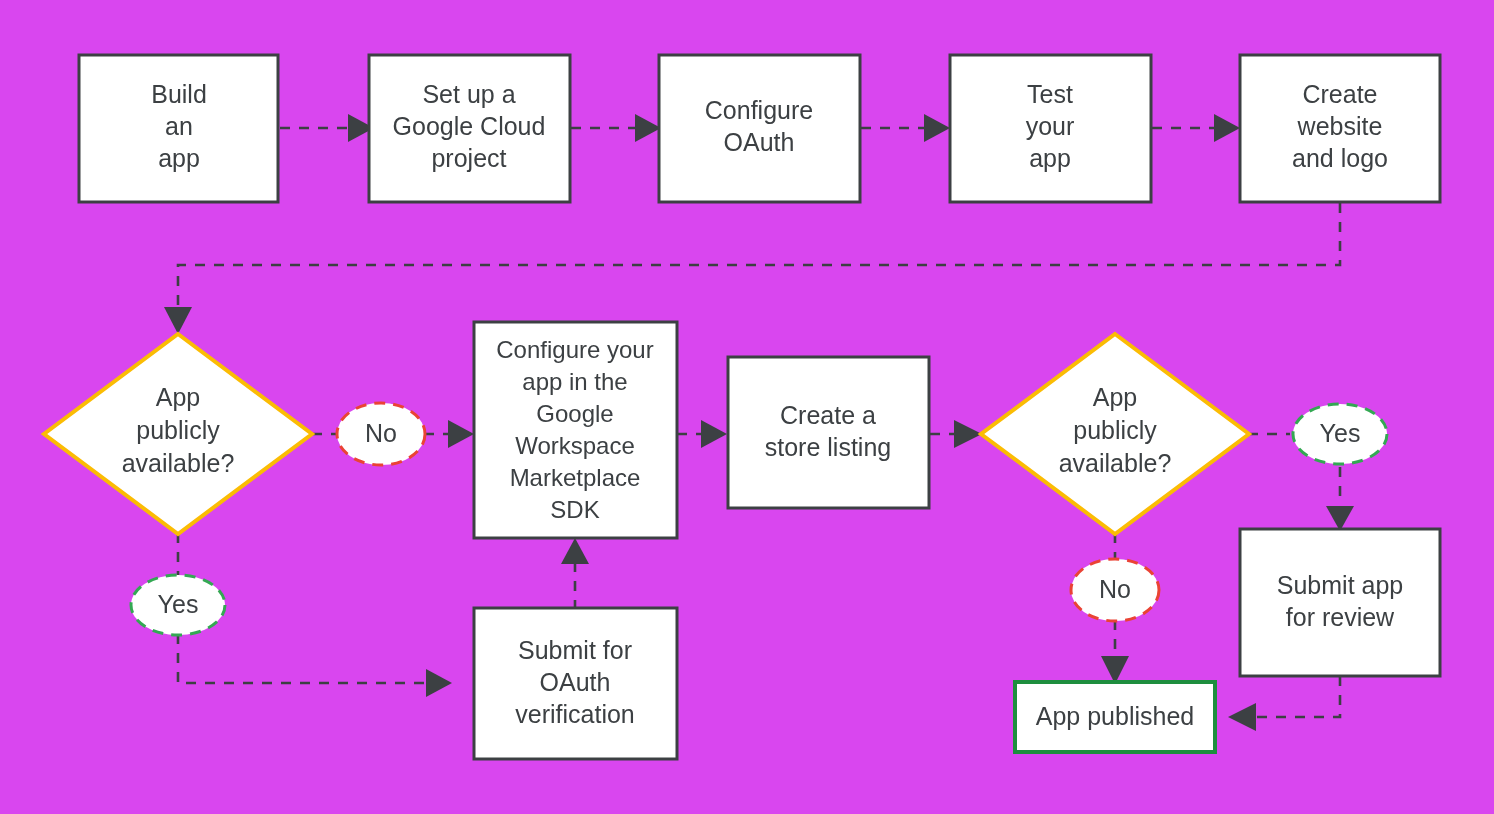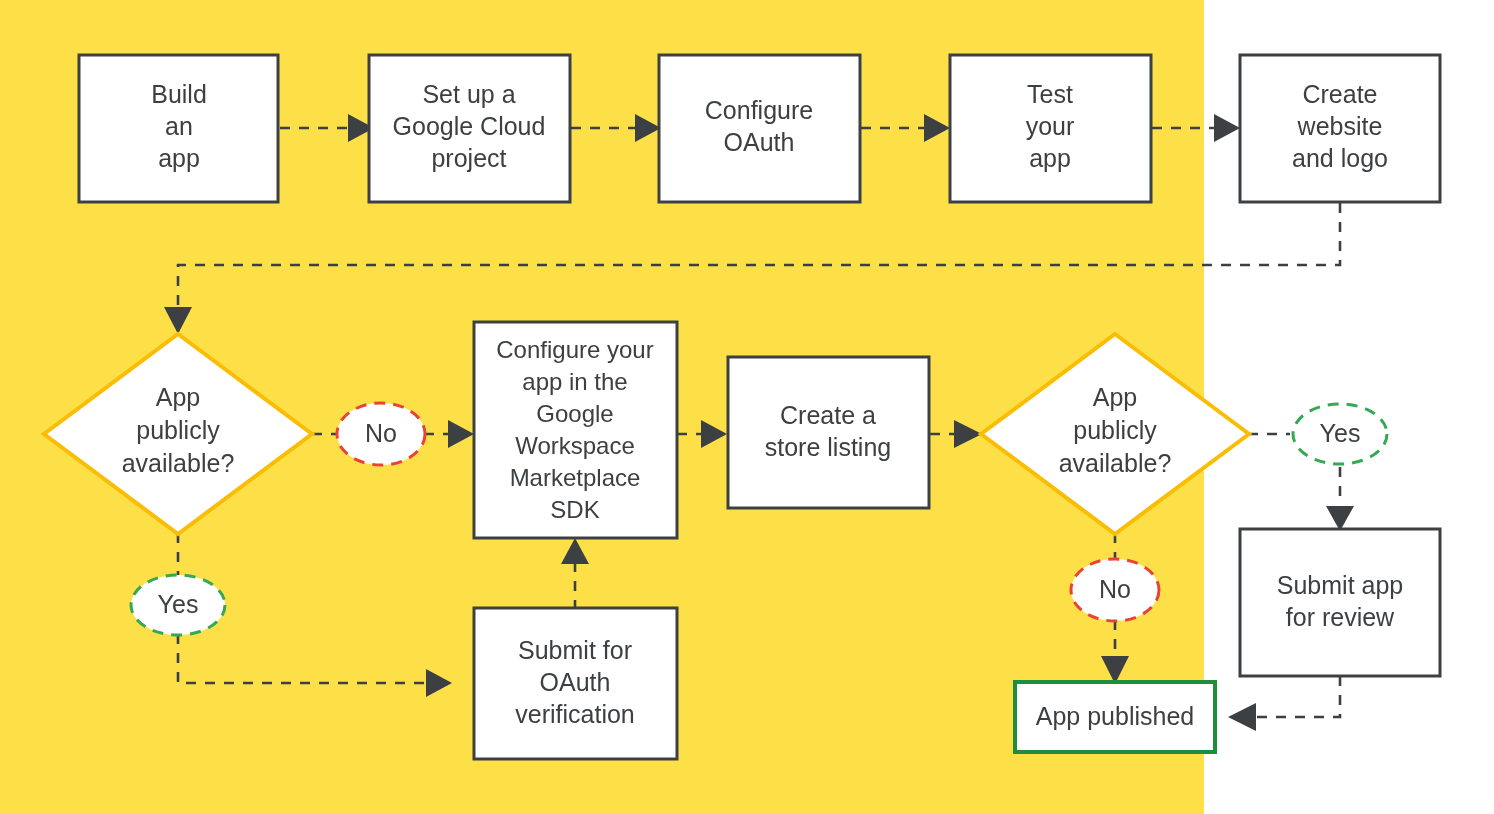--- a/index.html
+++ b/index.html
@@ -8,23 +8,23 @@
     background: #ffffff;
   }
   body {
     width: 1494px;
     height: 814px;
     font-family: "Liberation Sans", sans-serif;
     overflow: hidden;
   }
   #flow-root {
     position: relative;
-    width: 1204px;
+    width: 1494px;
     height: 814px;
-    background: #fde047;
+    background: #d946ef;
   }
   svg#flow-svg {
     position: absolute;
     top: 0;
     left: 0;
     width: 1494px;
     height: 814px;
     display: block;
   }
   .node-rect {

